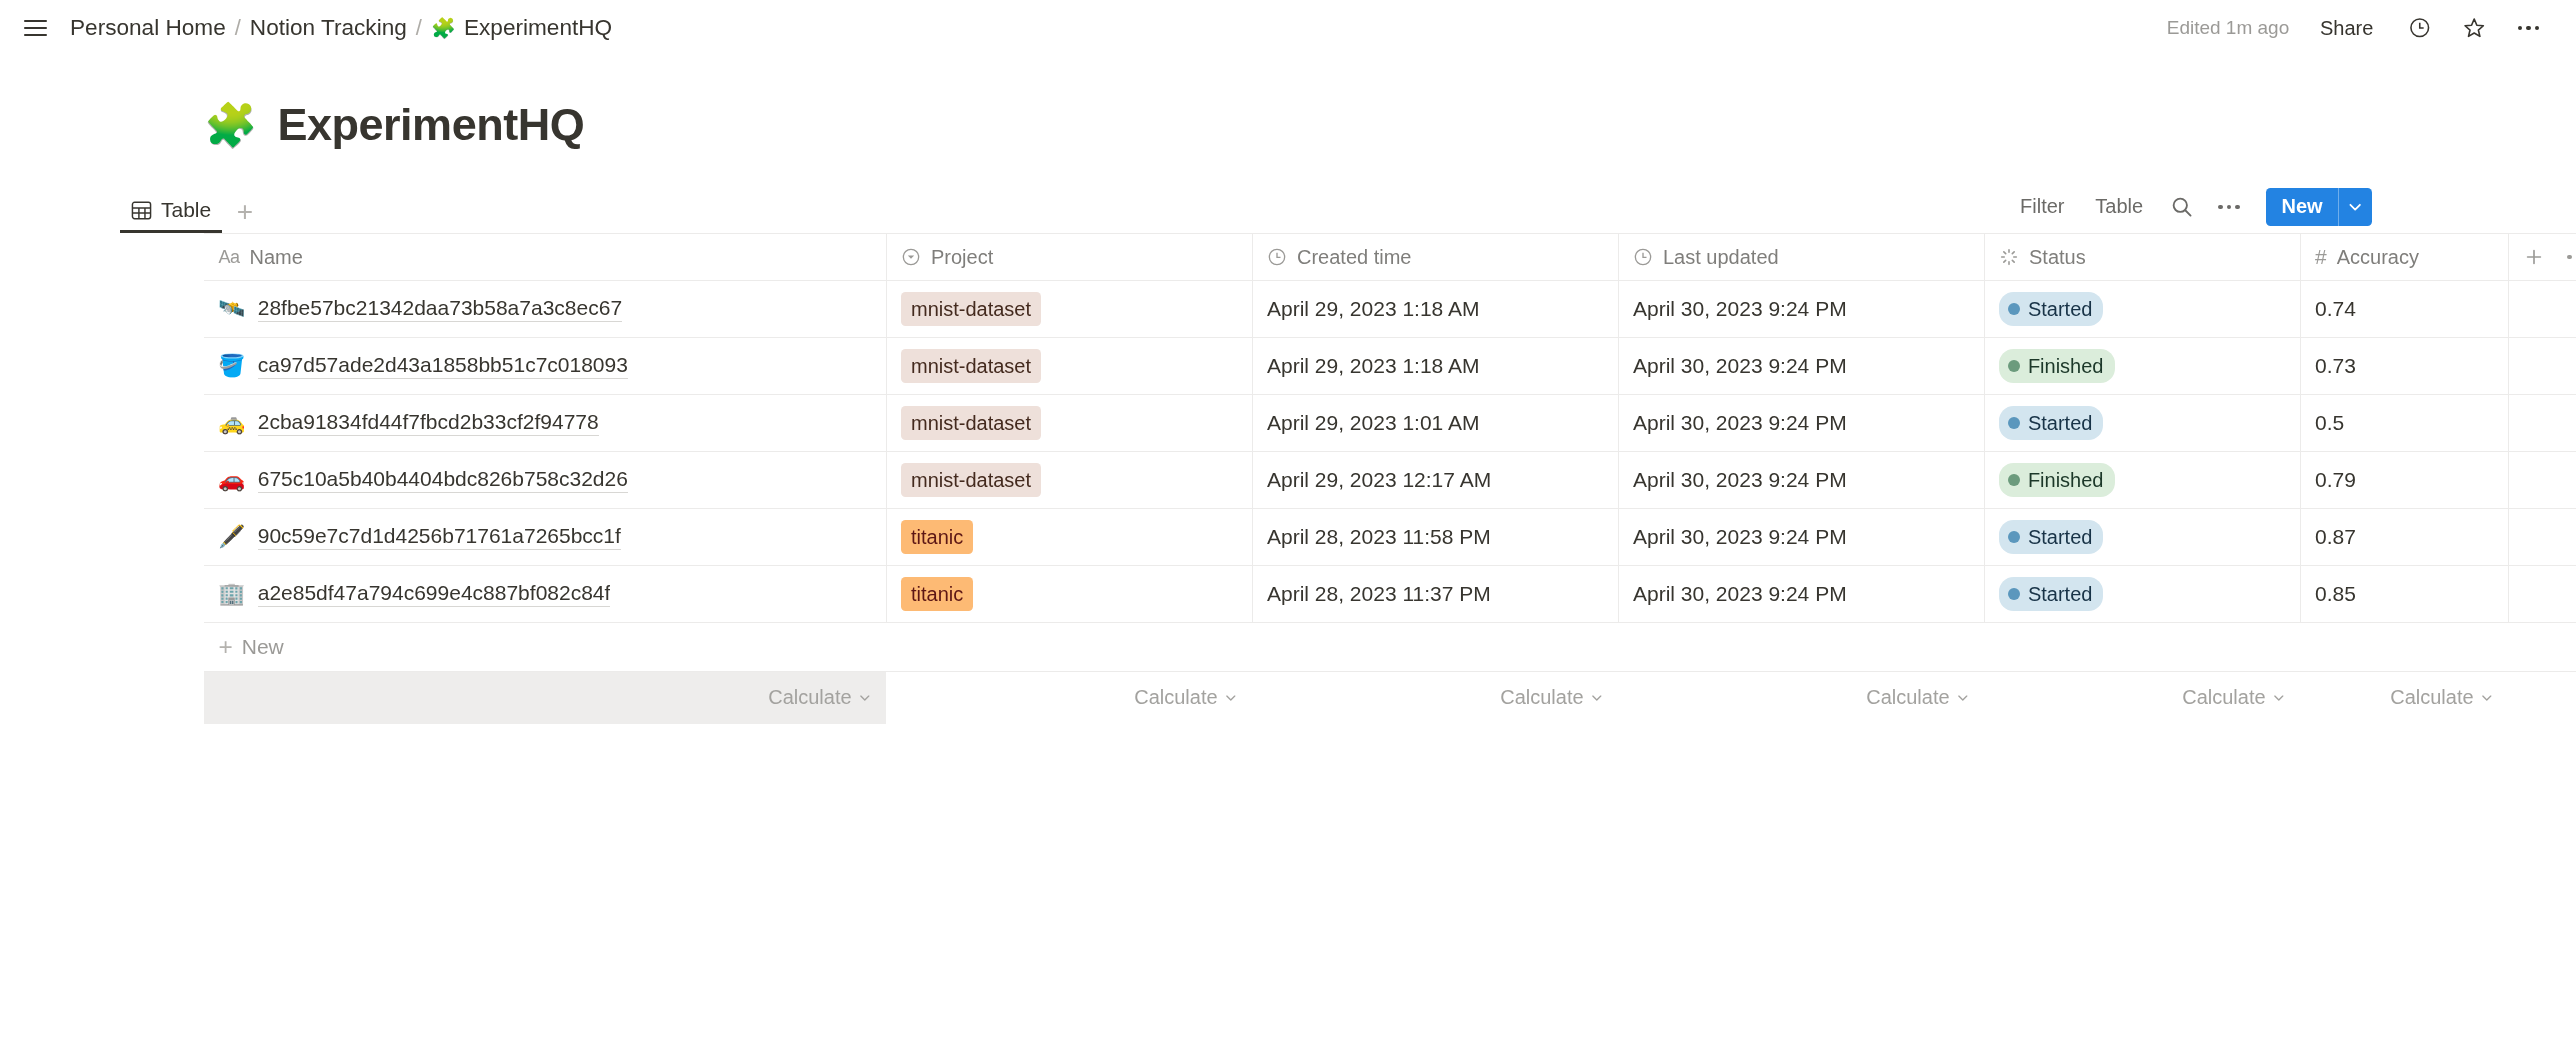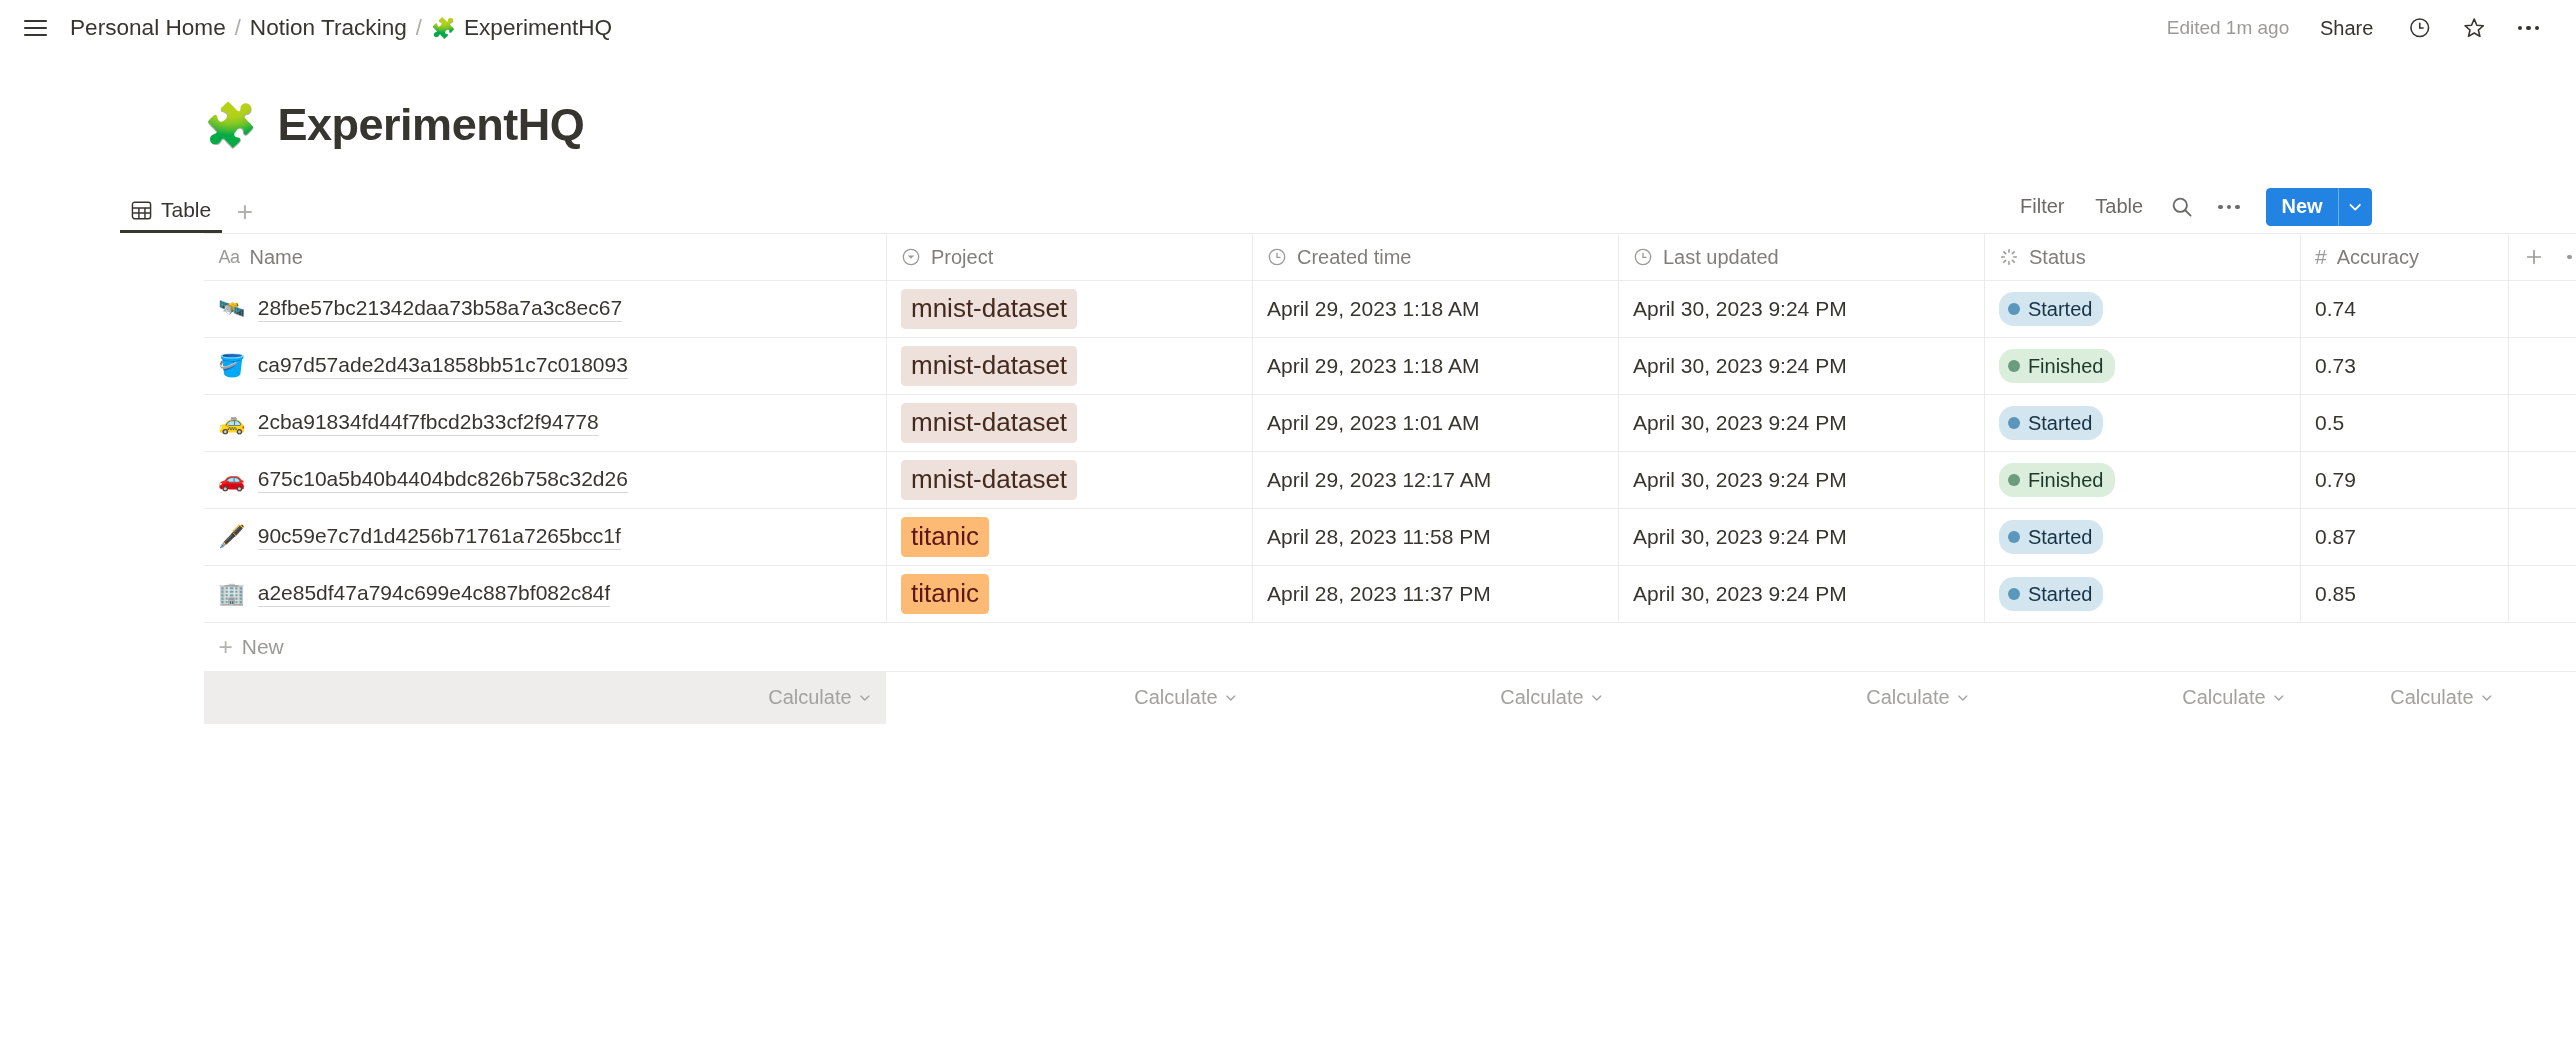--- a/index.html
+++ b/index.html
@@ -190,21 +190,21 @@
     cursor: pointer;
     white-space: nowrap;
     overflow: hidden;
     text-overflow: ellipsis;
   }
 
   .pill {
     display: inline-block;
     padding: 4.5px 10px;
     border-radius: 4.5px;
-    font-size: 26px;
+    font-size: 20px;
     line-height: 1.22;
     white-space: nowrap;
   }
   .pill-brown { background: #eee0da; color: #442a1e; }
   .pill-pink  { background: #fdba74; color: #5d1715; padding-left: 10px; }
 
   .status-pill {
     display: inline-flex; align-items: center; gap: 8.1px;
     padding: 4.5px 11px 4.5px 9px;
     border-radius: 14.5px;

